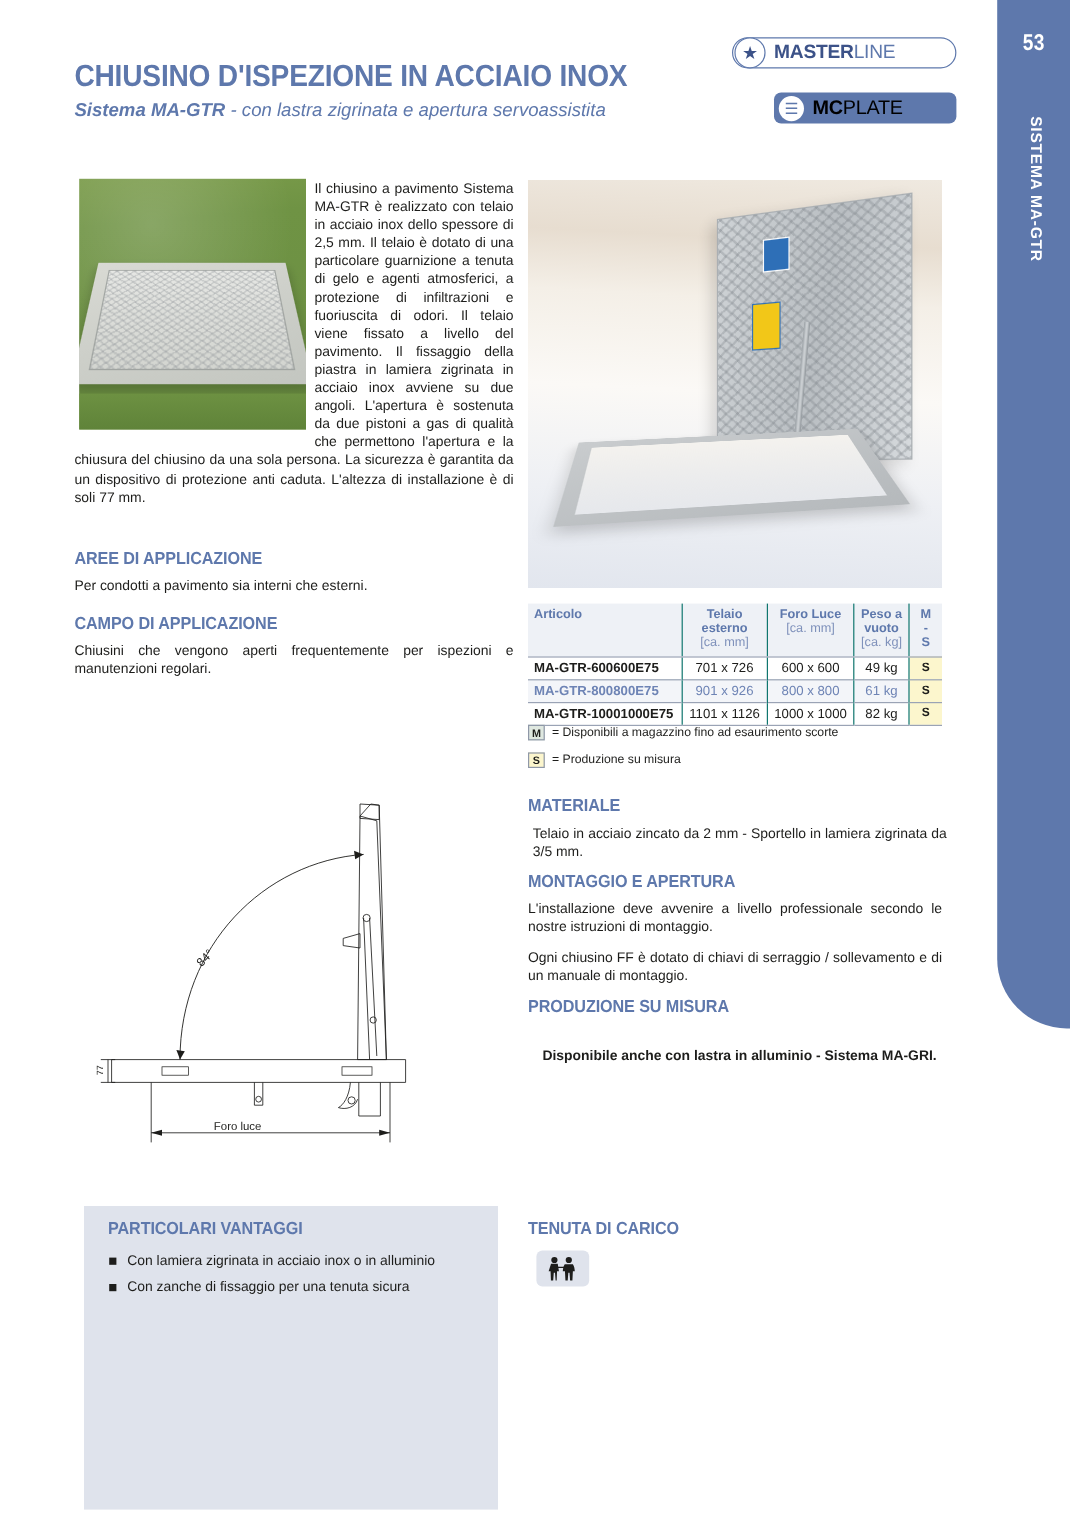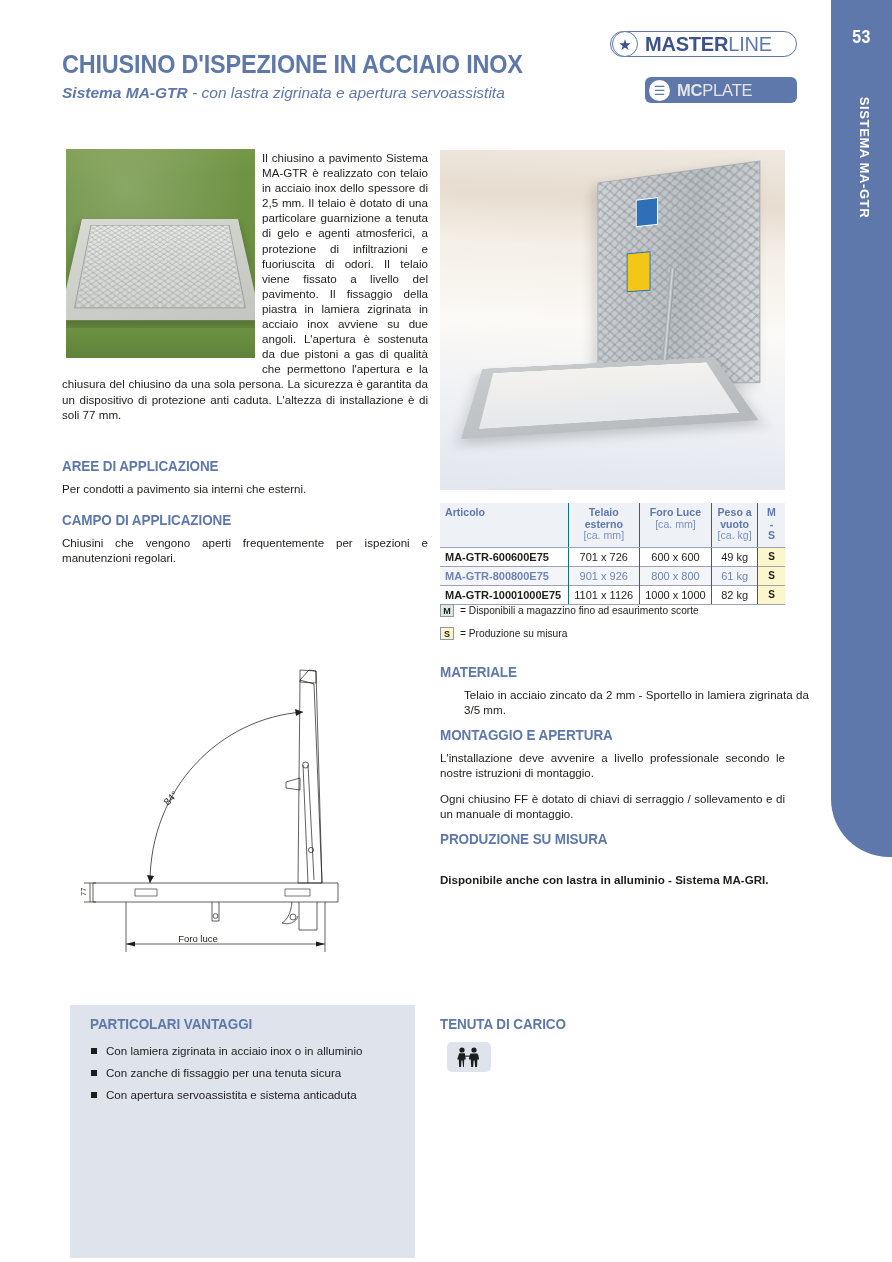--- a/index.html
+++ b/index.html
@@ -47,35 +47,35 @@
     position:absolute;left:610px;top:31px;height:26px;width:187px;
     box-sizing:border-box;border:1.4px solid #5e78ac;border-radius:13px;
     background:#ffffff;display:flex;align-items:center;
   }
   #logo-masterline .star-badge{
     width:24px;height:24px;border-radius:50%;border:1.4px solid #5e78ac;
     background:#fff;margin-left:1px;display:flex;align-items:center;
     justify-content:center;color:#3c5288;font-size:15px;line-height:1;
   }
   #logo-masterline .txt{
-    margin-left:7px;font-size:20px;font-weight:bold;color:#3c5288;
+    margin-left:7px;font-size:16px;font-weight:bold;color:#3c5288;
     letter-spacing:-.2px;
   }
   #logo-masterline .txt .light{font-weight:normal;color:#5e78ac;}
   #logo-mcplate{
     position:absolute;left:645px;top:77px;height:26px;width:152px;
     border-radius:6px;background:#5e78ac;display:flex;align-items:center;
   }
   #logo-mcplate .disc{
     width:21px;height:21px;border-radius:50%;background:#fff;margin-left:4px;
     display:flex;align-items:center;justify-content:center;
     color:#5e78ac;font-size:13px;line-height:1;
   }
   #logo-mcplate .txt{
-    margin-left:7px;font-size:16.5px;font-weight:bold;color:#e5e5e5;
+    margin-left:7px;font-size:16.5px;font-weight:bold;color:#000000;
     letter-spacing:-.2px;
   }
   #logo-mcplate .txt .light{font-weight:normal;}
   #thumb-photo{
     position:absolute;left:66px;top:149px;width:189px;height:209px;
     background:
       radial-gradient(circle at 32% 18%, rgba(255,255,255,.18), transparent 55%),
       linear-gradient(175deg,#7a9b4a 0%,#6f9344 18%,#6b8f42 100%);
     overflow:hidden;
   }
@@ -197,28 +197,28 @@
   #legend-s{top:627px;}
   .legend-box{
     width:14px;height:13px;box-sizing:border-box;border:1px solid #8f98a8;
     font-size:9px;font-weight:bold;display:flex;align-items:center;
     justify-content:center;margin-right:6px;color:#1d1d1b;
   }
   .legend-box.m{background:#dfe8e0;}
   .legend-box.s{background:#fcf6cd;}
 
   #head-materiale{position:absolute;left:440px;top:664px;}
-  #txt-materiale{position:absolute;left:464px;top:687px;width:345px;}
+  #txt-materiale{position:absolute;left:444px;top:687px;width:345px;}
   #head-montaggio{position:absolute;left:440px;top:727px;}
   #txt-montaggio1{position:absolute;left:440px;top:750px;width:345px;}
   #txt-montaggio2{position:absolute;left:440px;top:791px;width:345px;}
   #head-produzione{position:absolute;left:440px;top:831px;}
   #txt-produzione{position:absolute;left:440px;top:854px;width:345px;}
   #txt-disponibile{
-    position:absolute;left:440px;top:872px;width:345px;font-weight:bold;
+    position:absolute;left:452px;top:872px;width:345px;font-weight:bold;
   }
 
   
   #advantages-box{
     position:absolute;left:70px;top:1005px;width:345px;height:253px;
     background:#dfe3ec;
   }
   #head-vantaggi{position:absolute;left:90px;top:1016px;}
   #advantages-list{
     position:absolute;left:90px;top:1040px;width:310px;
@@ -398,21 +398,20 @@
   <div class="body-text" id="txt-montaggio2">Ogni chiusino FF è dotato di chiavi di serraggio / sollevamento e di un manuale di montaggio.</div>
 
   <div class="sec-head" id="head-produzione">PRODUZIONE SU MISURA</div>
   <div class="body-text" id="txt-disponibile">Disponibile anche con lastra in alluminio - Sistema MA-GRI.</div>
 
   <div id="advantages-box"></div>
   <div class="sec-head" id="head-vantaggi">PARTICOLARI VANTAGGI</div>
   <ul id="advantages-list">
     <li>Con lamiera zigrinata in acciaio inox o in alluminio</li>
     <li>Con zanche di fissaggio per una tenuta sicura</li>
-    <li>Con apertura servoassistita e sistema anticaduta</li>
   </ul>
 
   <div class="sec-head" id="head-tenuta">TENUTA DI CARICO</div>
   <div id="load-icon">
     <svg width="30" height="22" viewBox="0 0 30 22">
       <g fill="#1d1d1b">
         <circle cx="8" cy="4" r="2.6"></circle>
         <path d="M5.2 7.2h5.6l1 6.2h-1.6l-.3 7.6H9l-.5-6.4h-1L7 21H5.1l-.3-7.6H3.2z"></path>
         <circle cx="20" cy="4" r="2.6"></circle>
         <path d="M16.6 7.6h6.8c1 1.4 1.5 3.6 1.6 5.8h-1.6l-.4 7.6h-1.9l-.5-6.4h-1l-.5 6.4h-1.9l-.4-7.6H15c.1-2.2.6-4.4 1.6-5.8z"></path>

